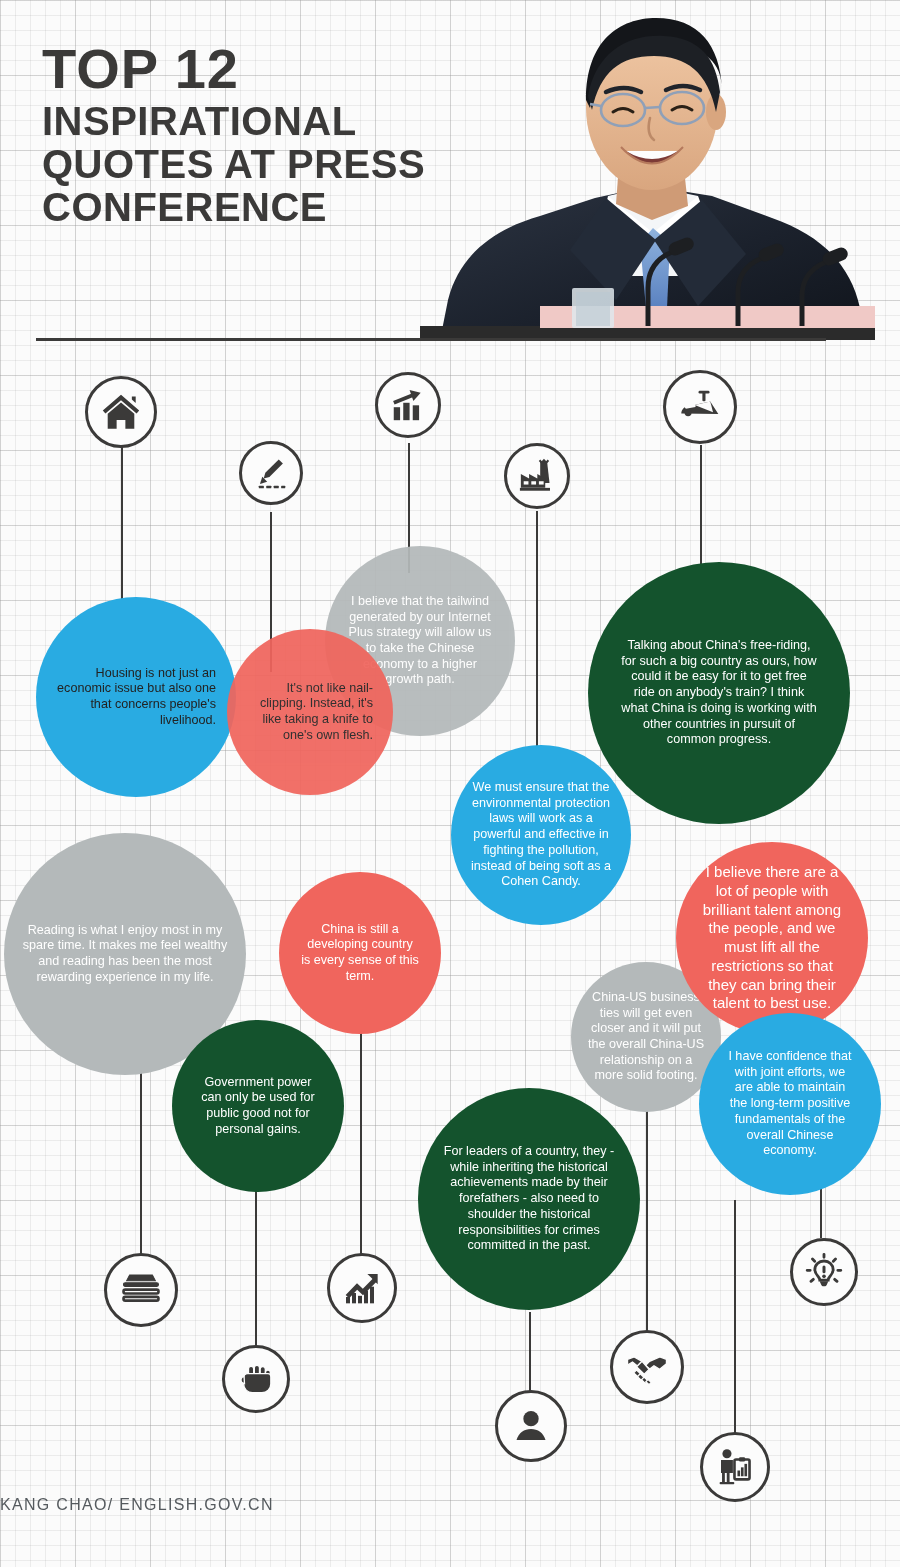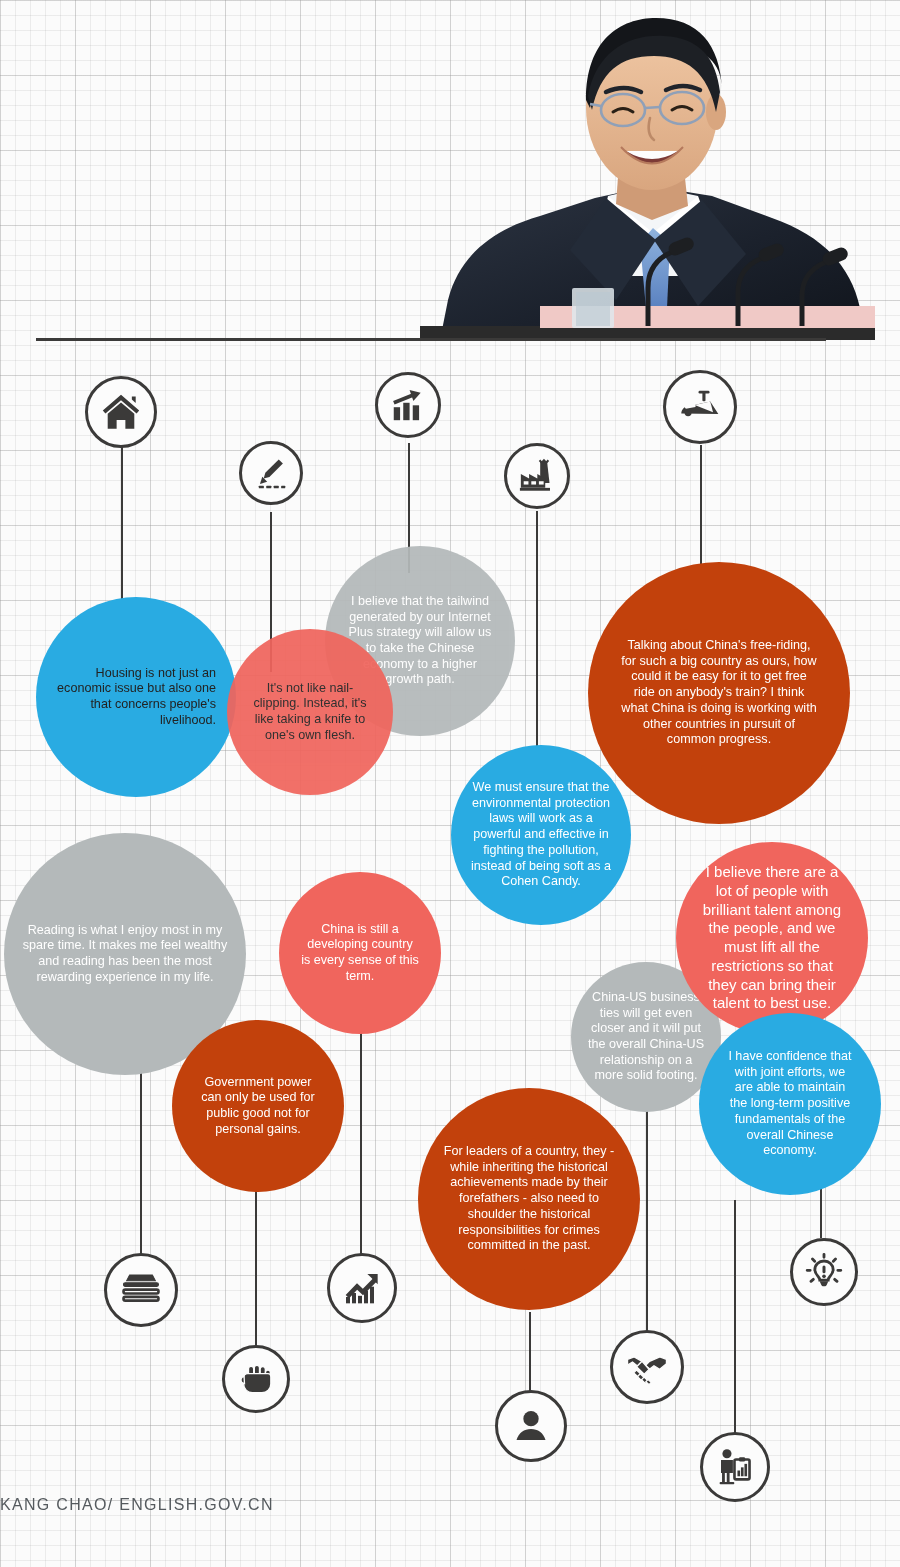--- a/index.html
+++ b/index.html
@@ -33,21 +33,21 @@
     position:absolute; border-radius:50%;
     display:flex; align-items:center; justify-content:center;
     text-align:center; line-height:1.25;
     padding:6px;
   }
   .bubble span { display:block; width:100%; }
   .b-blue  { background:#29abe2; color:#ffffff;text-align:right; }
   .b-cyan  { background:#29abe2; color:#ffffff; }
   .b-red   { background:#f0655d; color:#ffffff; }
   .b-gray  { background:#b4b9ba; color:#ffffff; }
-  .b-navy  { background:#c2410c; color:#ffffff; }
+  .b-navy  { background:#14532d; color:#ffffff; }
   .dark-text { color:#222222 !important; }
 
   .stem { position:absolute; width:2px; background:#3b3a39; }
 
   .icon-node {
     position:absolute; border-radius:50%;
     background:#fcfcfc; border:3px solid #3b3a39;
     display:flex; align-items:center; justify-content:center;
     z-index:30;
   }
@@ -136,41 +136,45 @@
           <rect x="248" y="240" width="26" height="13" rx="6.5" transform="rotate(-22 261 246)"></rect>
           <path d="M318,326 L318,292 Q318,268 342,258" stroke="#1d1f22" stroke-width="5" fill="none"></path>
           <rect x="338" y="246" width="26" height="13" rx="6.5" transform="rotate(-22 351 252)"></rect>
           <path d="M382,326 L382,296 Q382,272 406,262" stroke="#1d1f22" stroke-width="5" fill="none"></path>
           <rect x="402" y="250" width="26" height="13" rx="6.5" transform="rotate(-22 415 256)"></rect>
         </g>
       </g>
     </svg>
   </div>
 
+  <div id="title-block">
+    <div class="l1">TOP 12</div>
+    <div class="l2">INSPIRATIONAL QUOTES AT PRESS CONFERENCE</div>
+  </div>
   <div id="title-rule"></div>
 </div>
 
 <div class="stem" style="left:121px; top:447px;  height:180px;"></div>
 <div class="stem" style="left:270px; top:512px;  height:160px;"></div>
 <div class="stem" style="left:408px; top:443px;  height:130px;"></div>
 <div class="stem" style="left:536px; top:511px;  height:285px;"></div>
 <div class="stem" style="left:700px; top:445px;  height:120px;"></div>
 <div class="stem" style="left:140px; top:1040px; height:215px;"></div>
 <div class="stem" style="left:255px; top:1192px; height:155px;"></div>
 <div class="stem" style="left:360px; top:1005px; height:250px;"></div>
 <div class="stem" style="left:529px; top:1312px; height:85px;"></div>
 <div class="stem" style="left:646px; top:1105px; height:228px;"></div>
 <div class="stem" style="left:820px; top:990px;  height:248px;"></div>
 <div class="stem" style="left:734px; top:1200px; height:235px;"></div>
 
 <div class="bubble b-blue" style="left:36px; top:597px; width:200px; height:200px; z-index:10;">
   <span class="dark-text" style="font-size:12.6px; padding:0 14px;">Housing is not just an economic issue but also one that concerns people's livelihood.</span>
 </div>
 
-<div class="bubble b-red" style="left:227px; top:629px; width:166px; height:166px; z-index:11; opacity:0.93;">
+<div class="bubble b-red" style="left:227px; top:629px; width:166px; height:166px; z-index:11; opacity:0.93;text-align:right;">
   <span class="dark-text" style="font-size:12.6px; padding:0 14px;">It's not like nail-clipping. Instead, it's like taking a knife to one's own flesh.</span>
 </div>
 
 <div class="bubble b-gray" style="left:325px; top:546px; width:190px; height:190px; z-index:9; opacity:0.93;">
   <span style="font-size:12.6px; padding:0 12px;">I believe that the tailwind generated by our Internet Plus strategy will allow us to take the Chinese economy to a higher growth path.</span>
 </div>
 
 <div class="bubble b-cyan" style="left:451px; top:745px; width:180px; height:180px; z-index:12;">
   <span style="font-size:12.6px; padding:0 12px;">We must ensure that the environmental protection laws will work as a powerful and effective in fighting the pollution, instead of being soft as a Cohen Candy.</span>
 </div>

